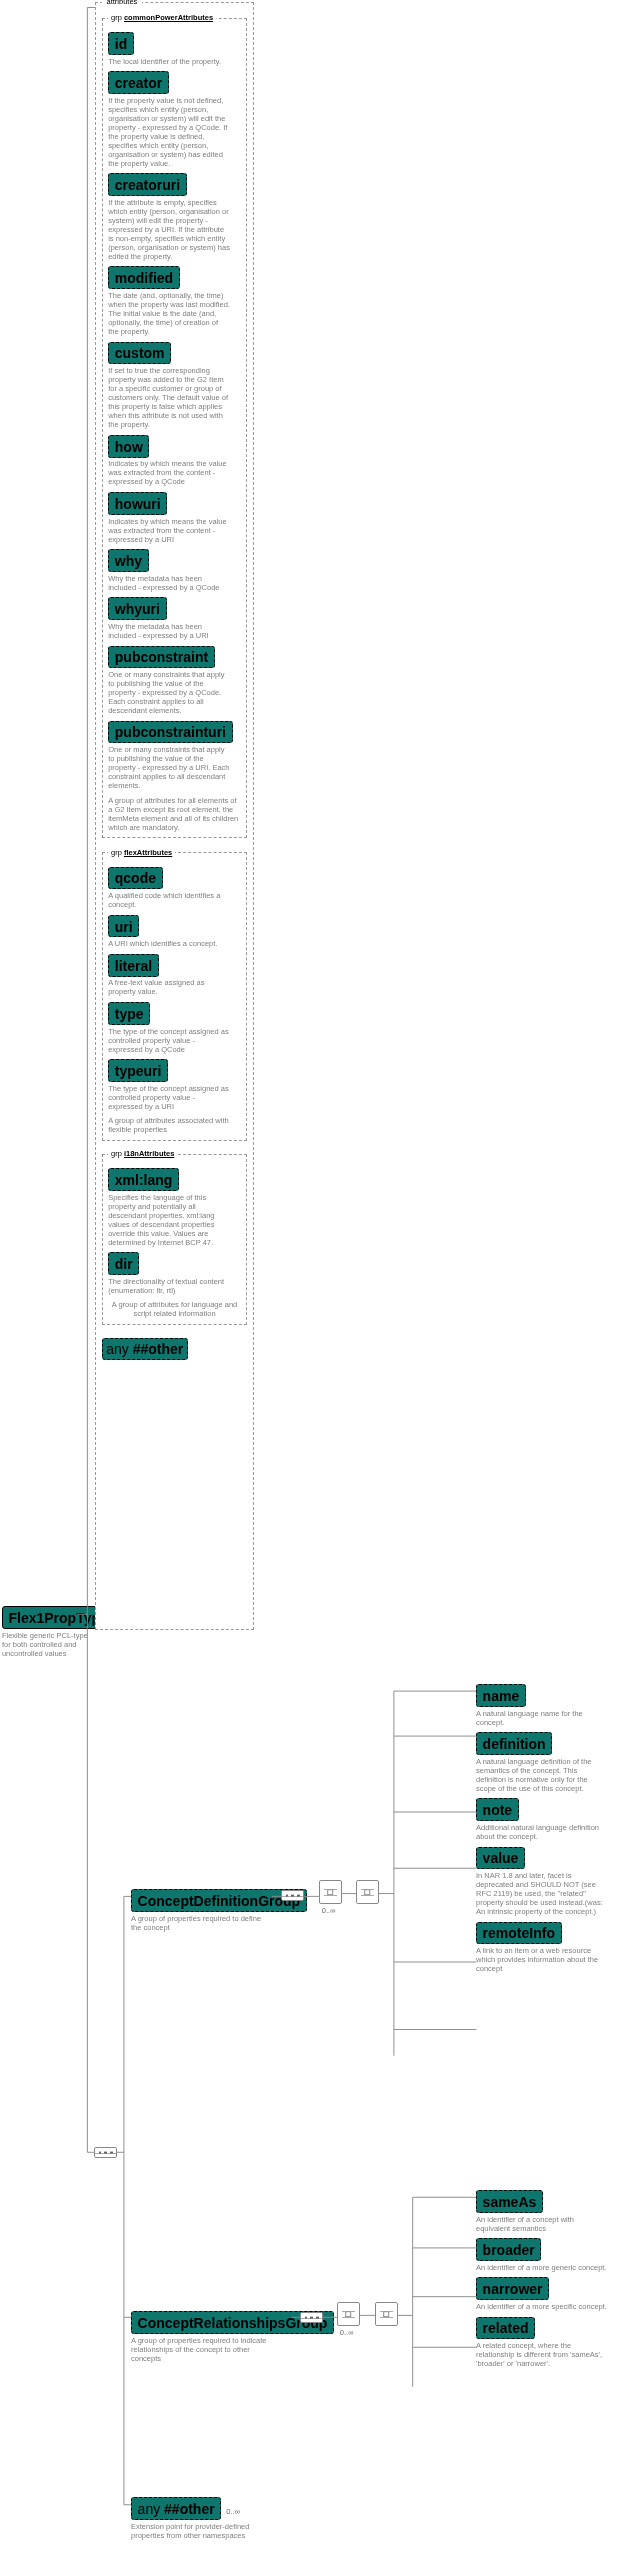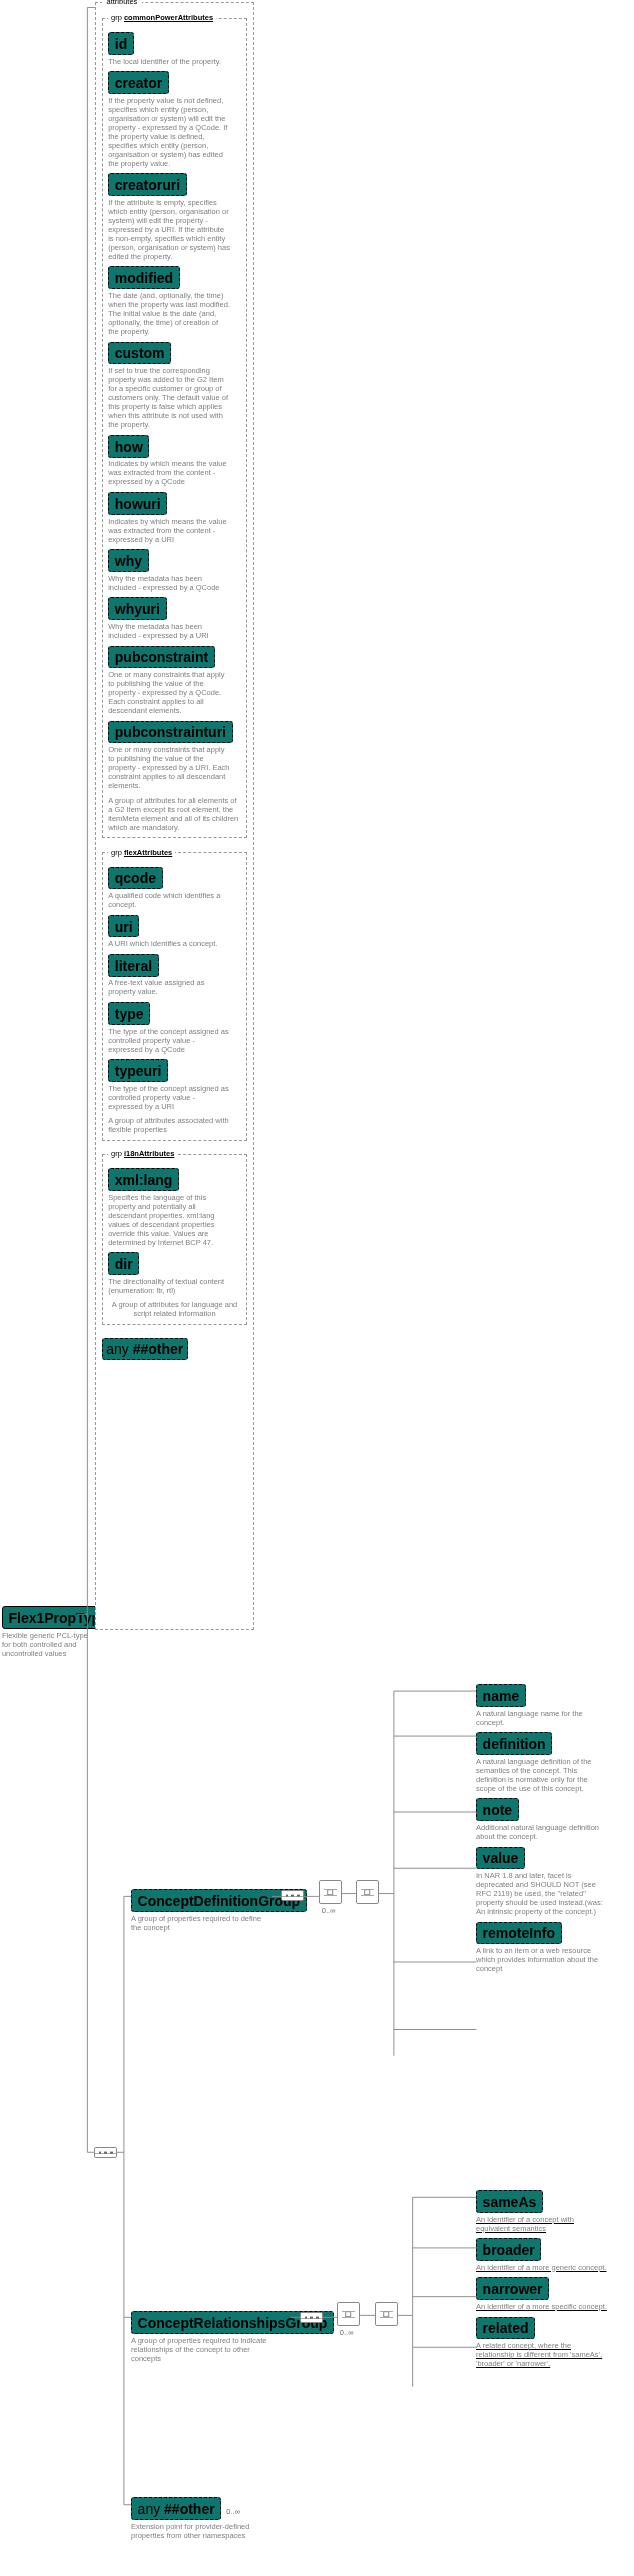--- a/index.html
+++ b/index.html
@@ -217,21 +217,21 @@
   <span class="seq"><i></i><i></i><i></i></span>
 </div>
 <div class="abs" style="left:337px; top:2302px;">
   <span class="choice"><b></b></span>
   <div class="card">0..∞</div>
 </div>
 <div class="abs" style="left:375px; top:2302px;">
   <span class="choice"><b></b></span>
 </div>
 
-<div class="abs right-set" style="left:476px; top:2190px; width:155px;text-decoration:underline;">
+<div class="abs right-set" style="left:476px; top:2190px; width:155px;">
   <div class="item"><div class="box box-dashed"><span class="underline">sameAs</span></div><div class="desc">An identifier of a concept with equivalent semantics</div></div>
   <div class="item"><div class="box box-dashed"><span class="underline">broader</span></div><div class="desc">An identifier of a more generic concept.</div></div>
   <div class="item"><div class="box box-dashed"><span class="underline">narrower</span></div><div class="desc">An identifier of a more specific concept.</div></div>
   <div class="item"><div class="box box-dashed"><span class="underline">related</span></div><div class="desc">A related concept, where the relationship is different from 'sameAs', 'broader' or 'narrower'.</div></div>
 </div>
 
 <div class="abs" style="left:131px; top:2497px;">
   <div class="box box-dashed">
     <span style="font-weight:normal">any</span>&nbsp;<span>##other</span>
   </div>

